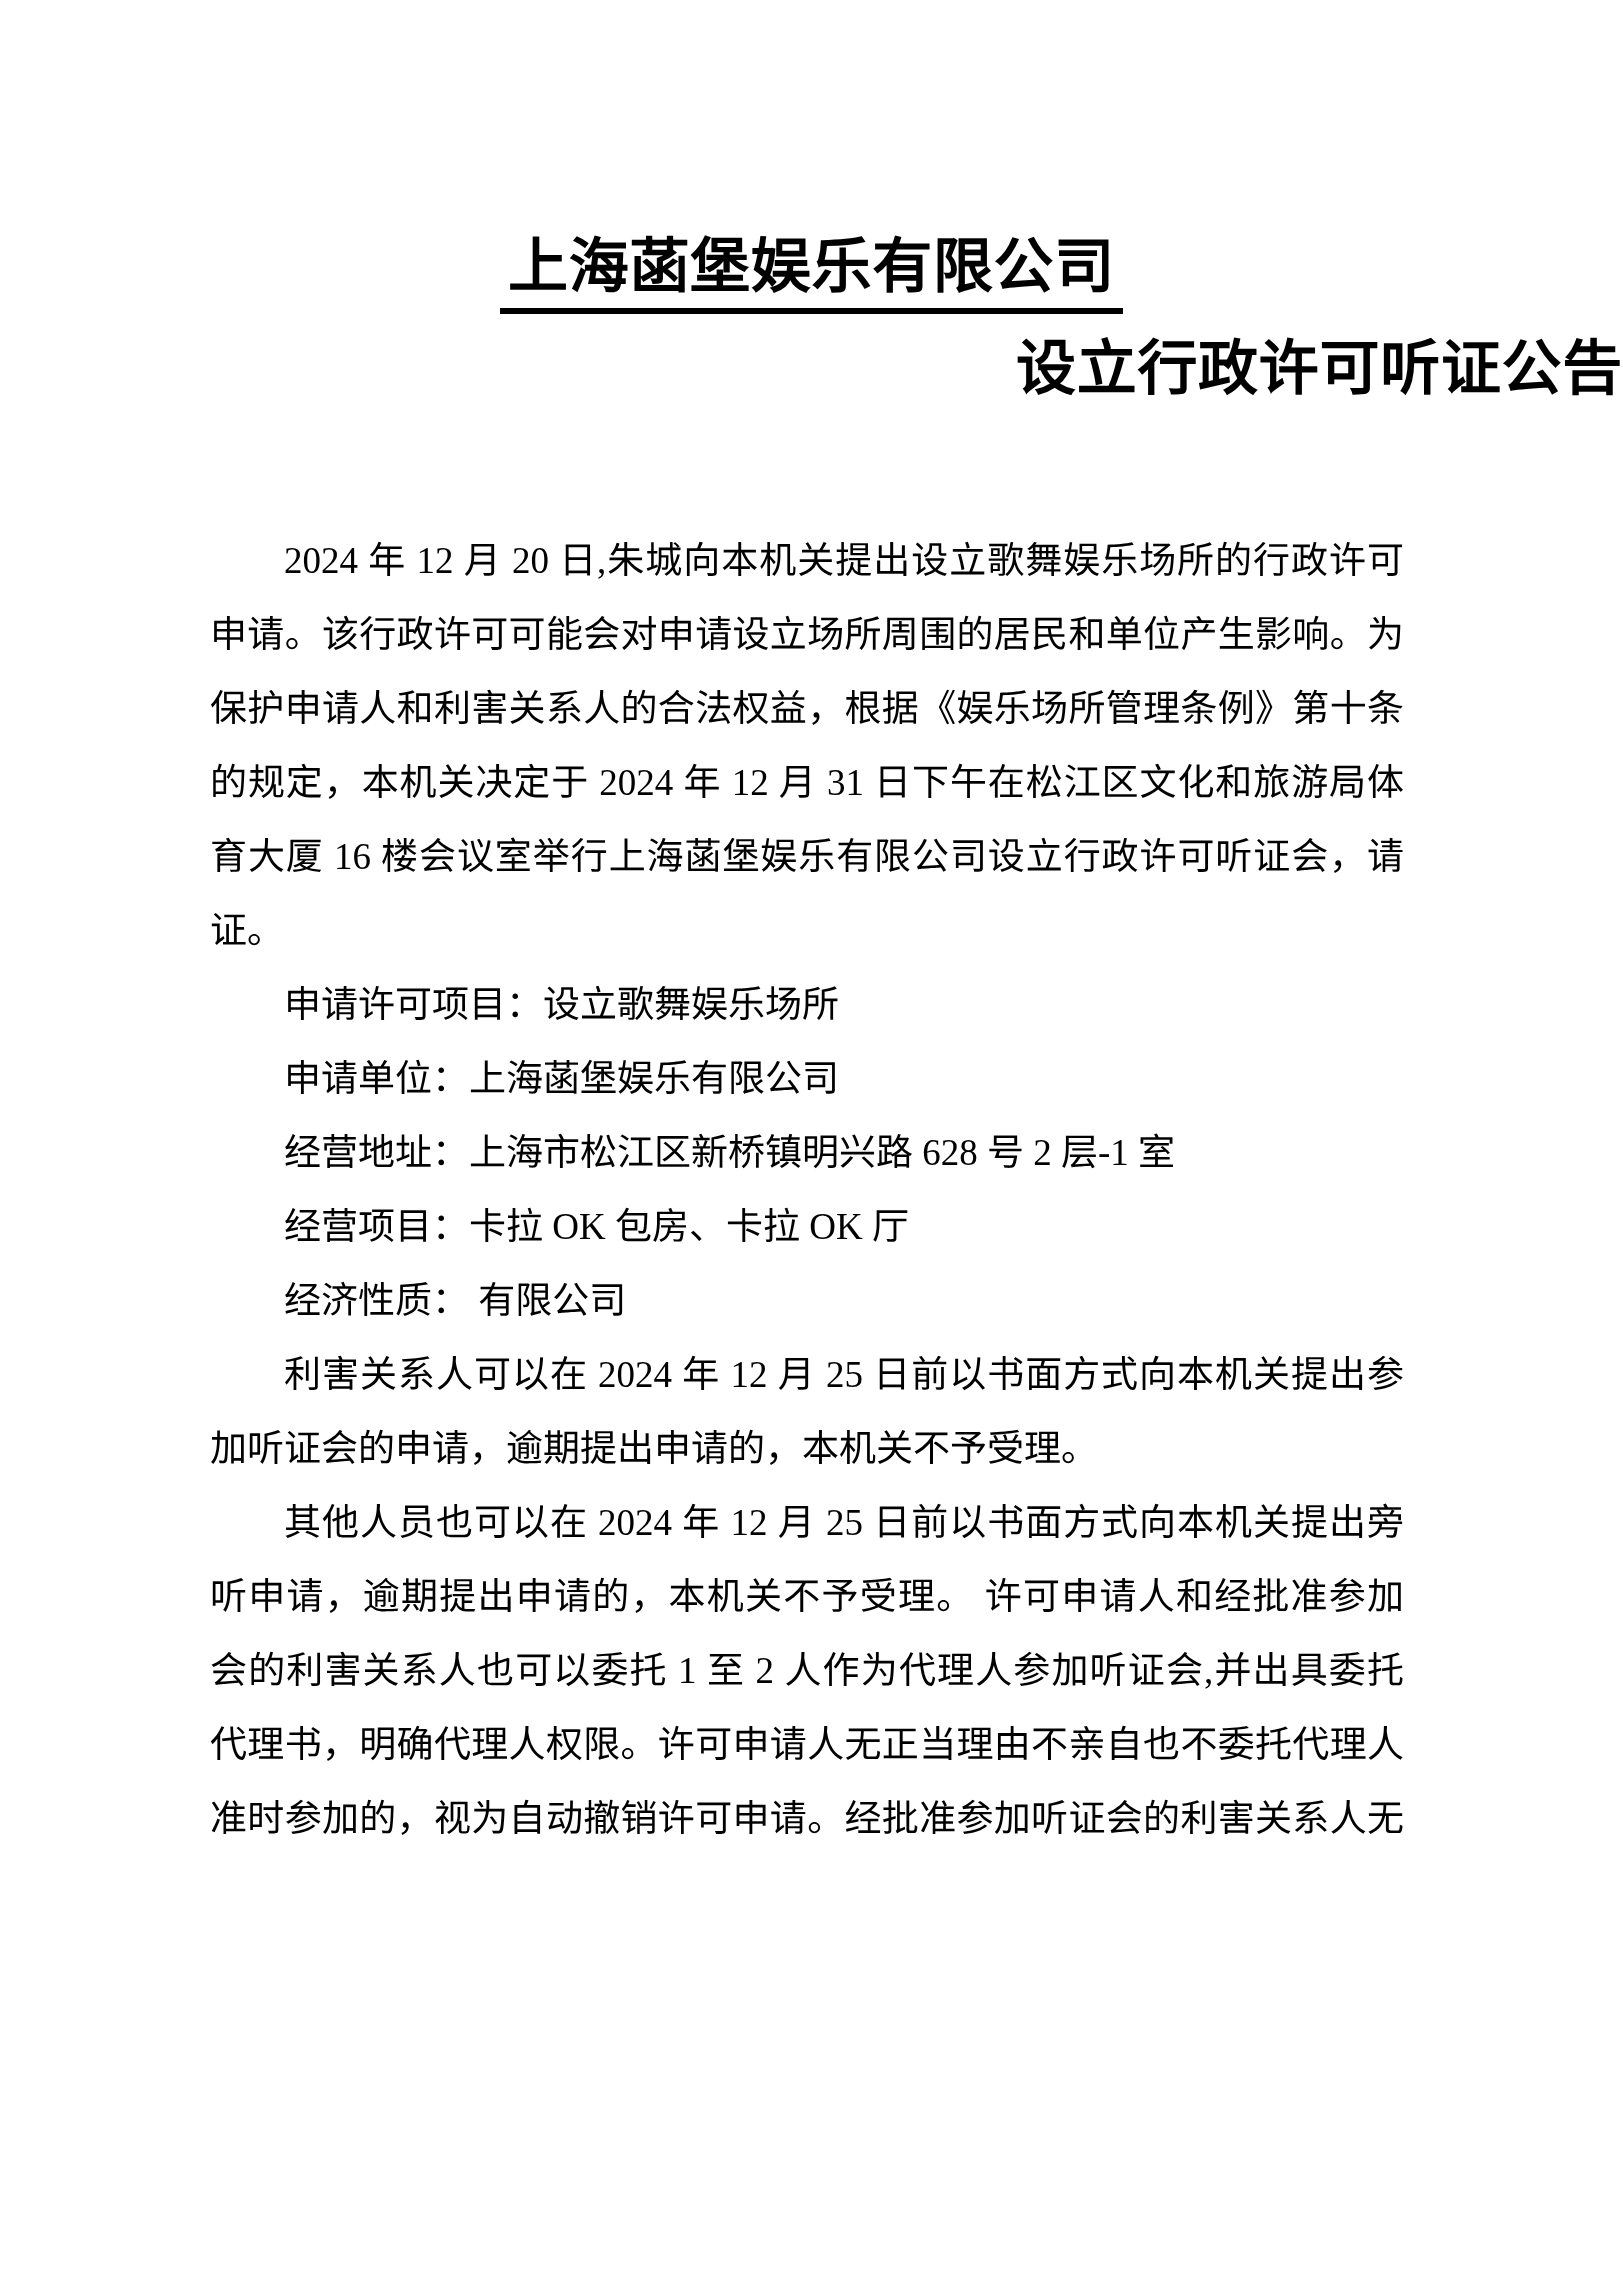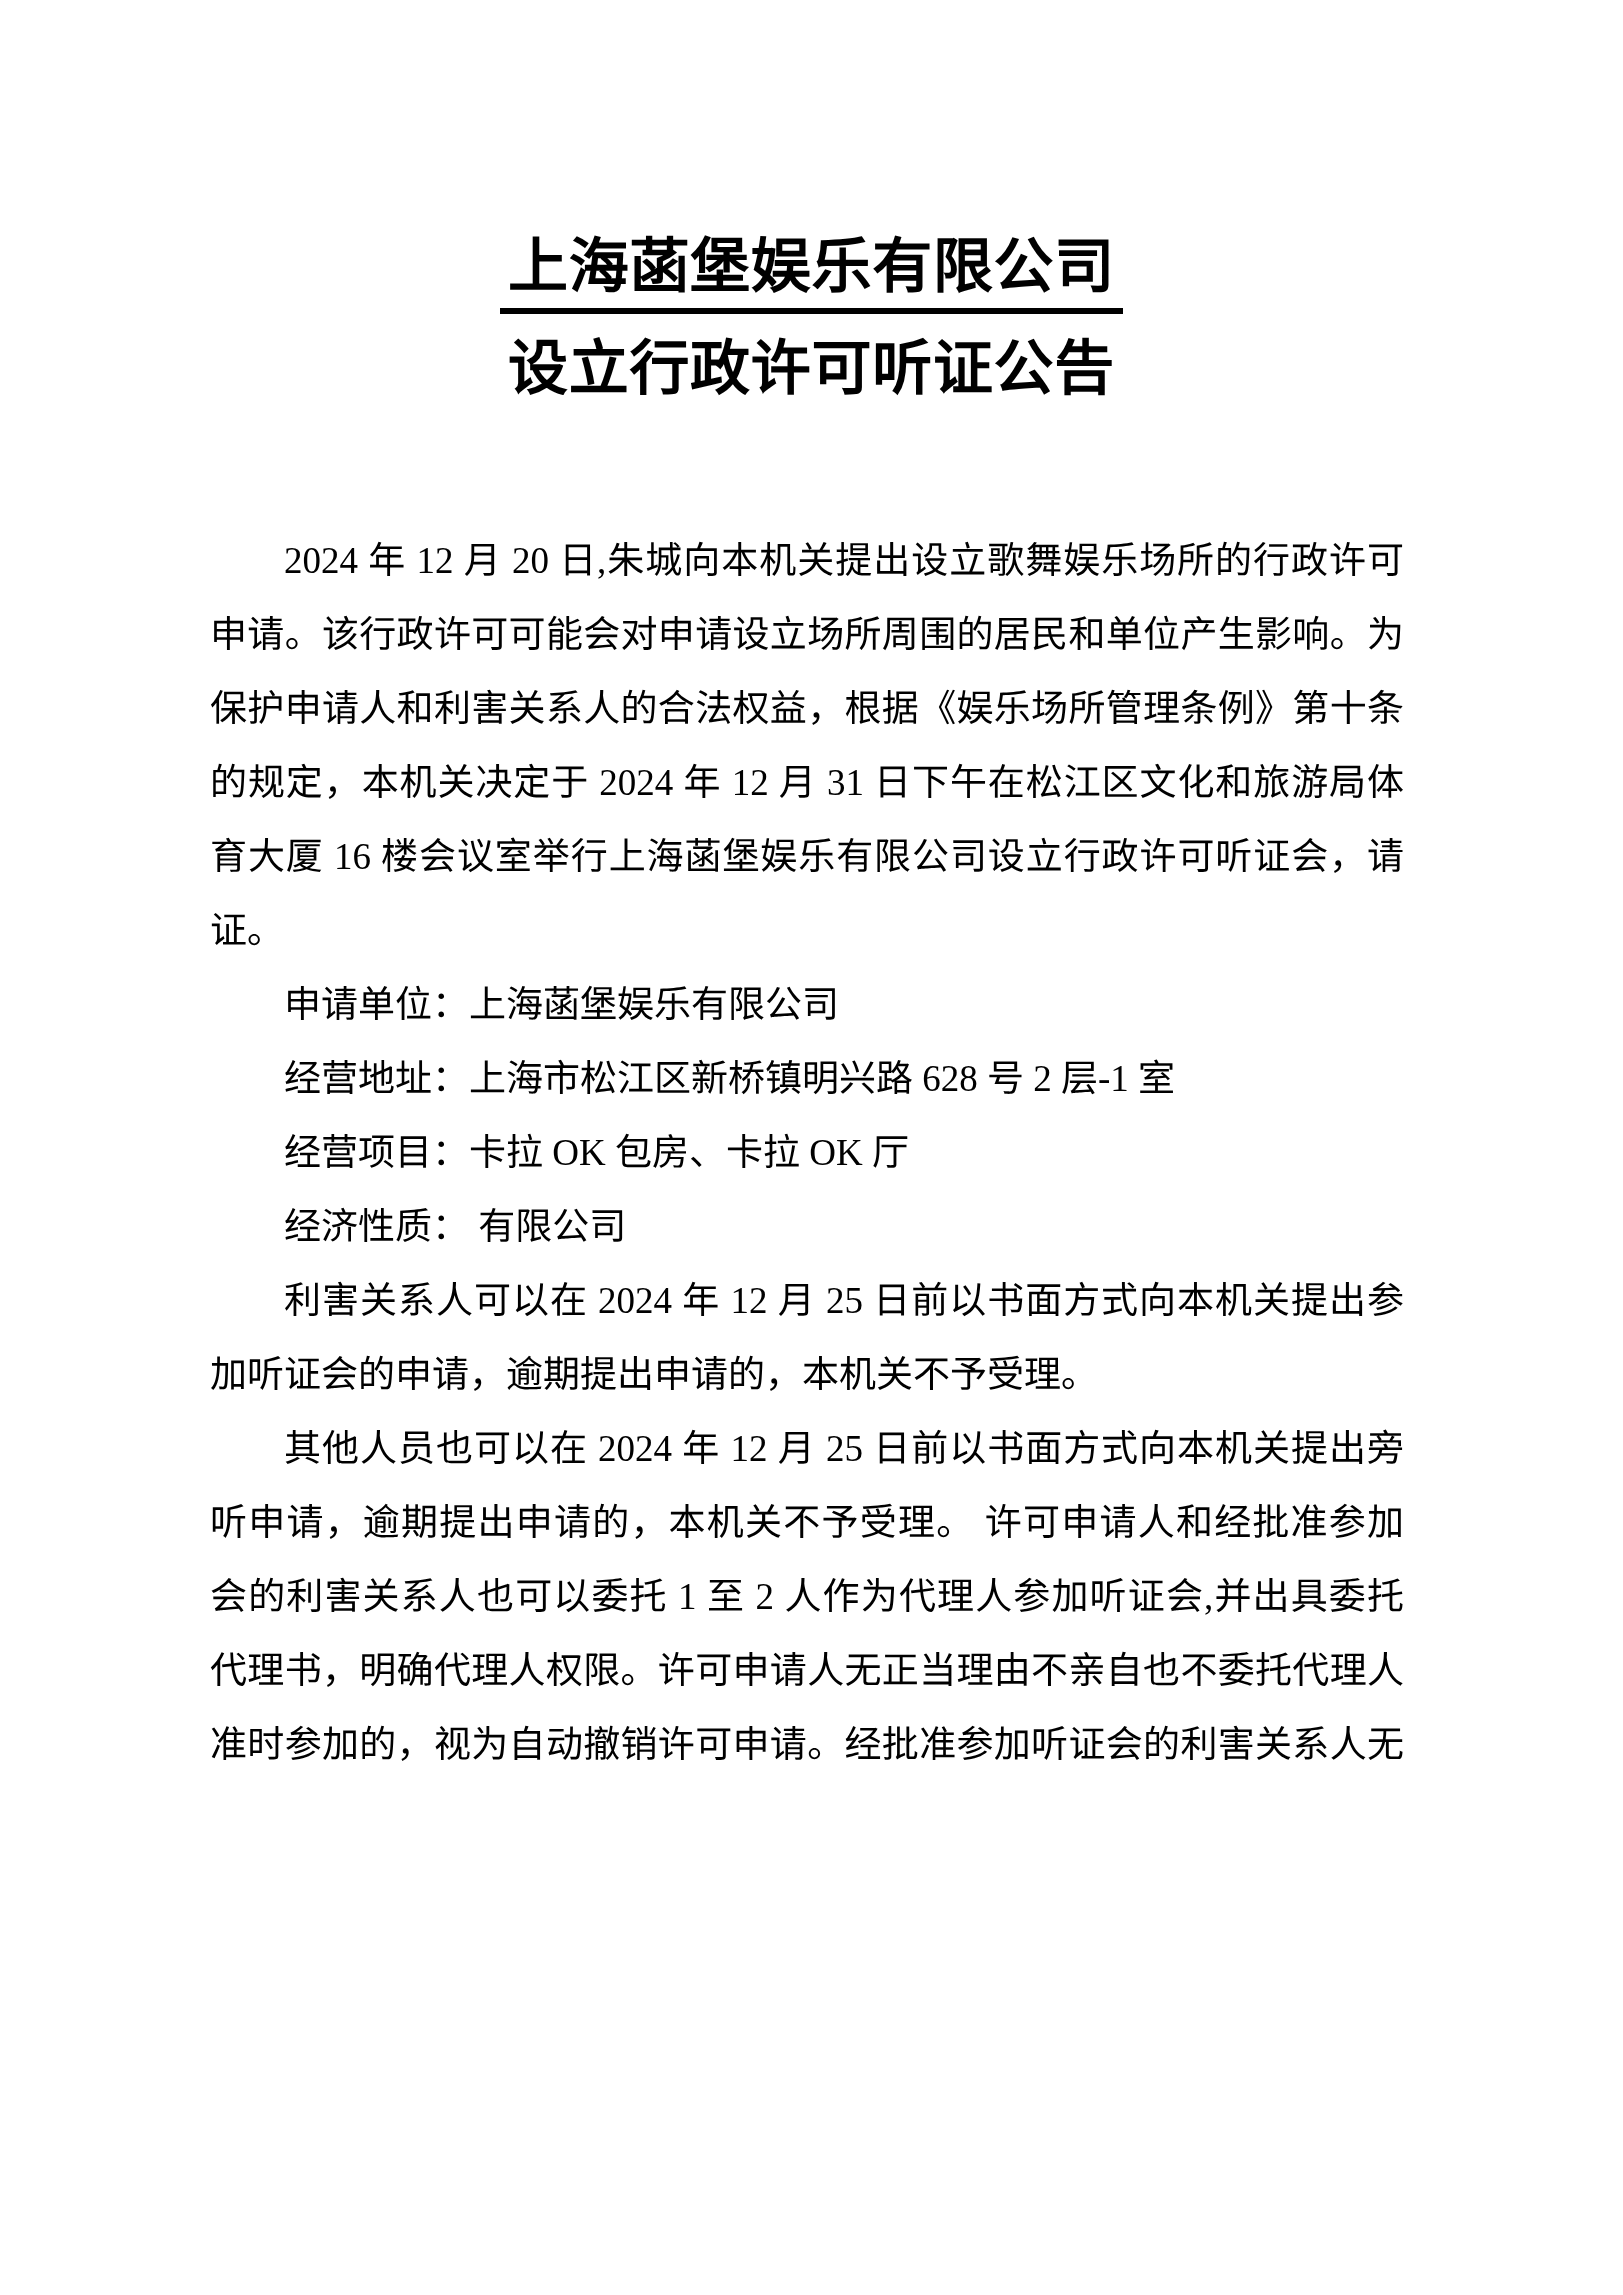--- a/index.html
+++ b/index.html
@@ -27,20 +27,21 @@
     font-family: "Liberation Sans", "DejaVu Sans", sans-serif;
     letter-spacing: 0.7px;
   }
   .doc-title .underline {
     display: inline-block;
     border-bottom: 6.1px solid #000000;
     padding: 0 8.2px 11px 8.2px;
   }
   .doc-title.second {
     margin-top: 24.5px;
+    text-align: right;
   }
   .body-text {
     margin: 0 219px 0 210px;
     padding-top: 125px;
   }
   .line {
     font-size: 37px;
     line-height: 74px;
     white-space: pre-wrap;
     text-align: left;
@@ -64,20 +65,21 @@
     <h1 class="doc-title first"><span class="underline">上海菡堡娱乐有限公司</span></h1>
     <h1 class="doc-title second">设立行政许可听证公告</h1>
   </div>
   <div class="body-text">
       <div class="line indent justify"><span class="u">2024</span><span class="plain"> 年 </span><span class="u">12 月 20</span><span class="plain"> 日,</span><span class="u">朱城</span><span class="plain">向本机关提出设立</span><span class="u">歌舞娱乐场所</span><span class="plain">的行政许可</span></div>
       <div class="line justify"><span class="plain">申请。该行政许可可能会对申请设立场所周围的居民和单位产生影响。为</span></div>
       <div class="line justify"><span class="plain">保护申请人和利害关系人的合法权益，根据《娱乐场所管理条例》第十条</span></div>
       <div class="line justify"><span class="plain">的规定，本机关决定于</span><span class="u"> 2024</span><span class="plain"> 年 </span><span class="u">12 月 31</span><span class="plain"> 日下午在</span><span class="u">松江区文化和旅游局体</span></div>
       <div class="line justify"><span class="u">育大厦 16 楼会议室</span><span class="plain">举行</span><span class="u">上海菡堡娱乐有限公司</span><span class="plain">设立行政许可听证会，请</span></div>
       <div class="line"><span class="plain">证。</span></div>
+      <div class="line indent"><span class="plain">申请许可项目：设立</span><span class="u">歌舞娱乐场所</span></div>
       <div class="line indent"><span class="plain">申请单位：</span><span class="u">上海菡堡娱乐有限公司</span></div>
       <div class="line indent"><span class="plain">经营地址：</span><span class="u">上海市松江区新桥镇明兴路 628 号 2 层-1 室</span></div>
       <div class="line indent"><span class="plain">经营项目：</span><span class="u">卡拉 OK 包房、卡拉 OK 厅</span></div>
       <div class="line indent"><span class="plain">经济性质：</span><span class="u"> 有限公司 </span></div>
       <div class="line indent justify"><span class="plain">利害关系人可以在 2024 年 12 月 25 日前以书面方式向本机关提出参</span></div>
       <div class="line"><span class="plain">加听证会的申请，逾期提出申请的，本机关不予受理。</span></div>
       <div class="line indent justify"><span class="plain">其他人员也可以在 2024 年 12 月 25 日前以书面方式向本机关提出旁</span></div>
       <div class="line justify"><span class="plain">听申请，逾期提出申请的，本机关不予受理。 许可申请人和经批准参加</span></div>
       <div class="line justify"><span class="plain">会的利害关系人也可以委托 1 至 2 人作为代理人参加听证会,并出具委托</span></div>
       <div class="line justify"><span class="plain">代理书，明确代理人权限。许可申请人无正当理由不亲自也不委托代理人</span></div>

